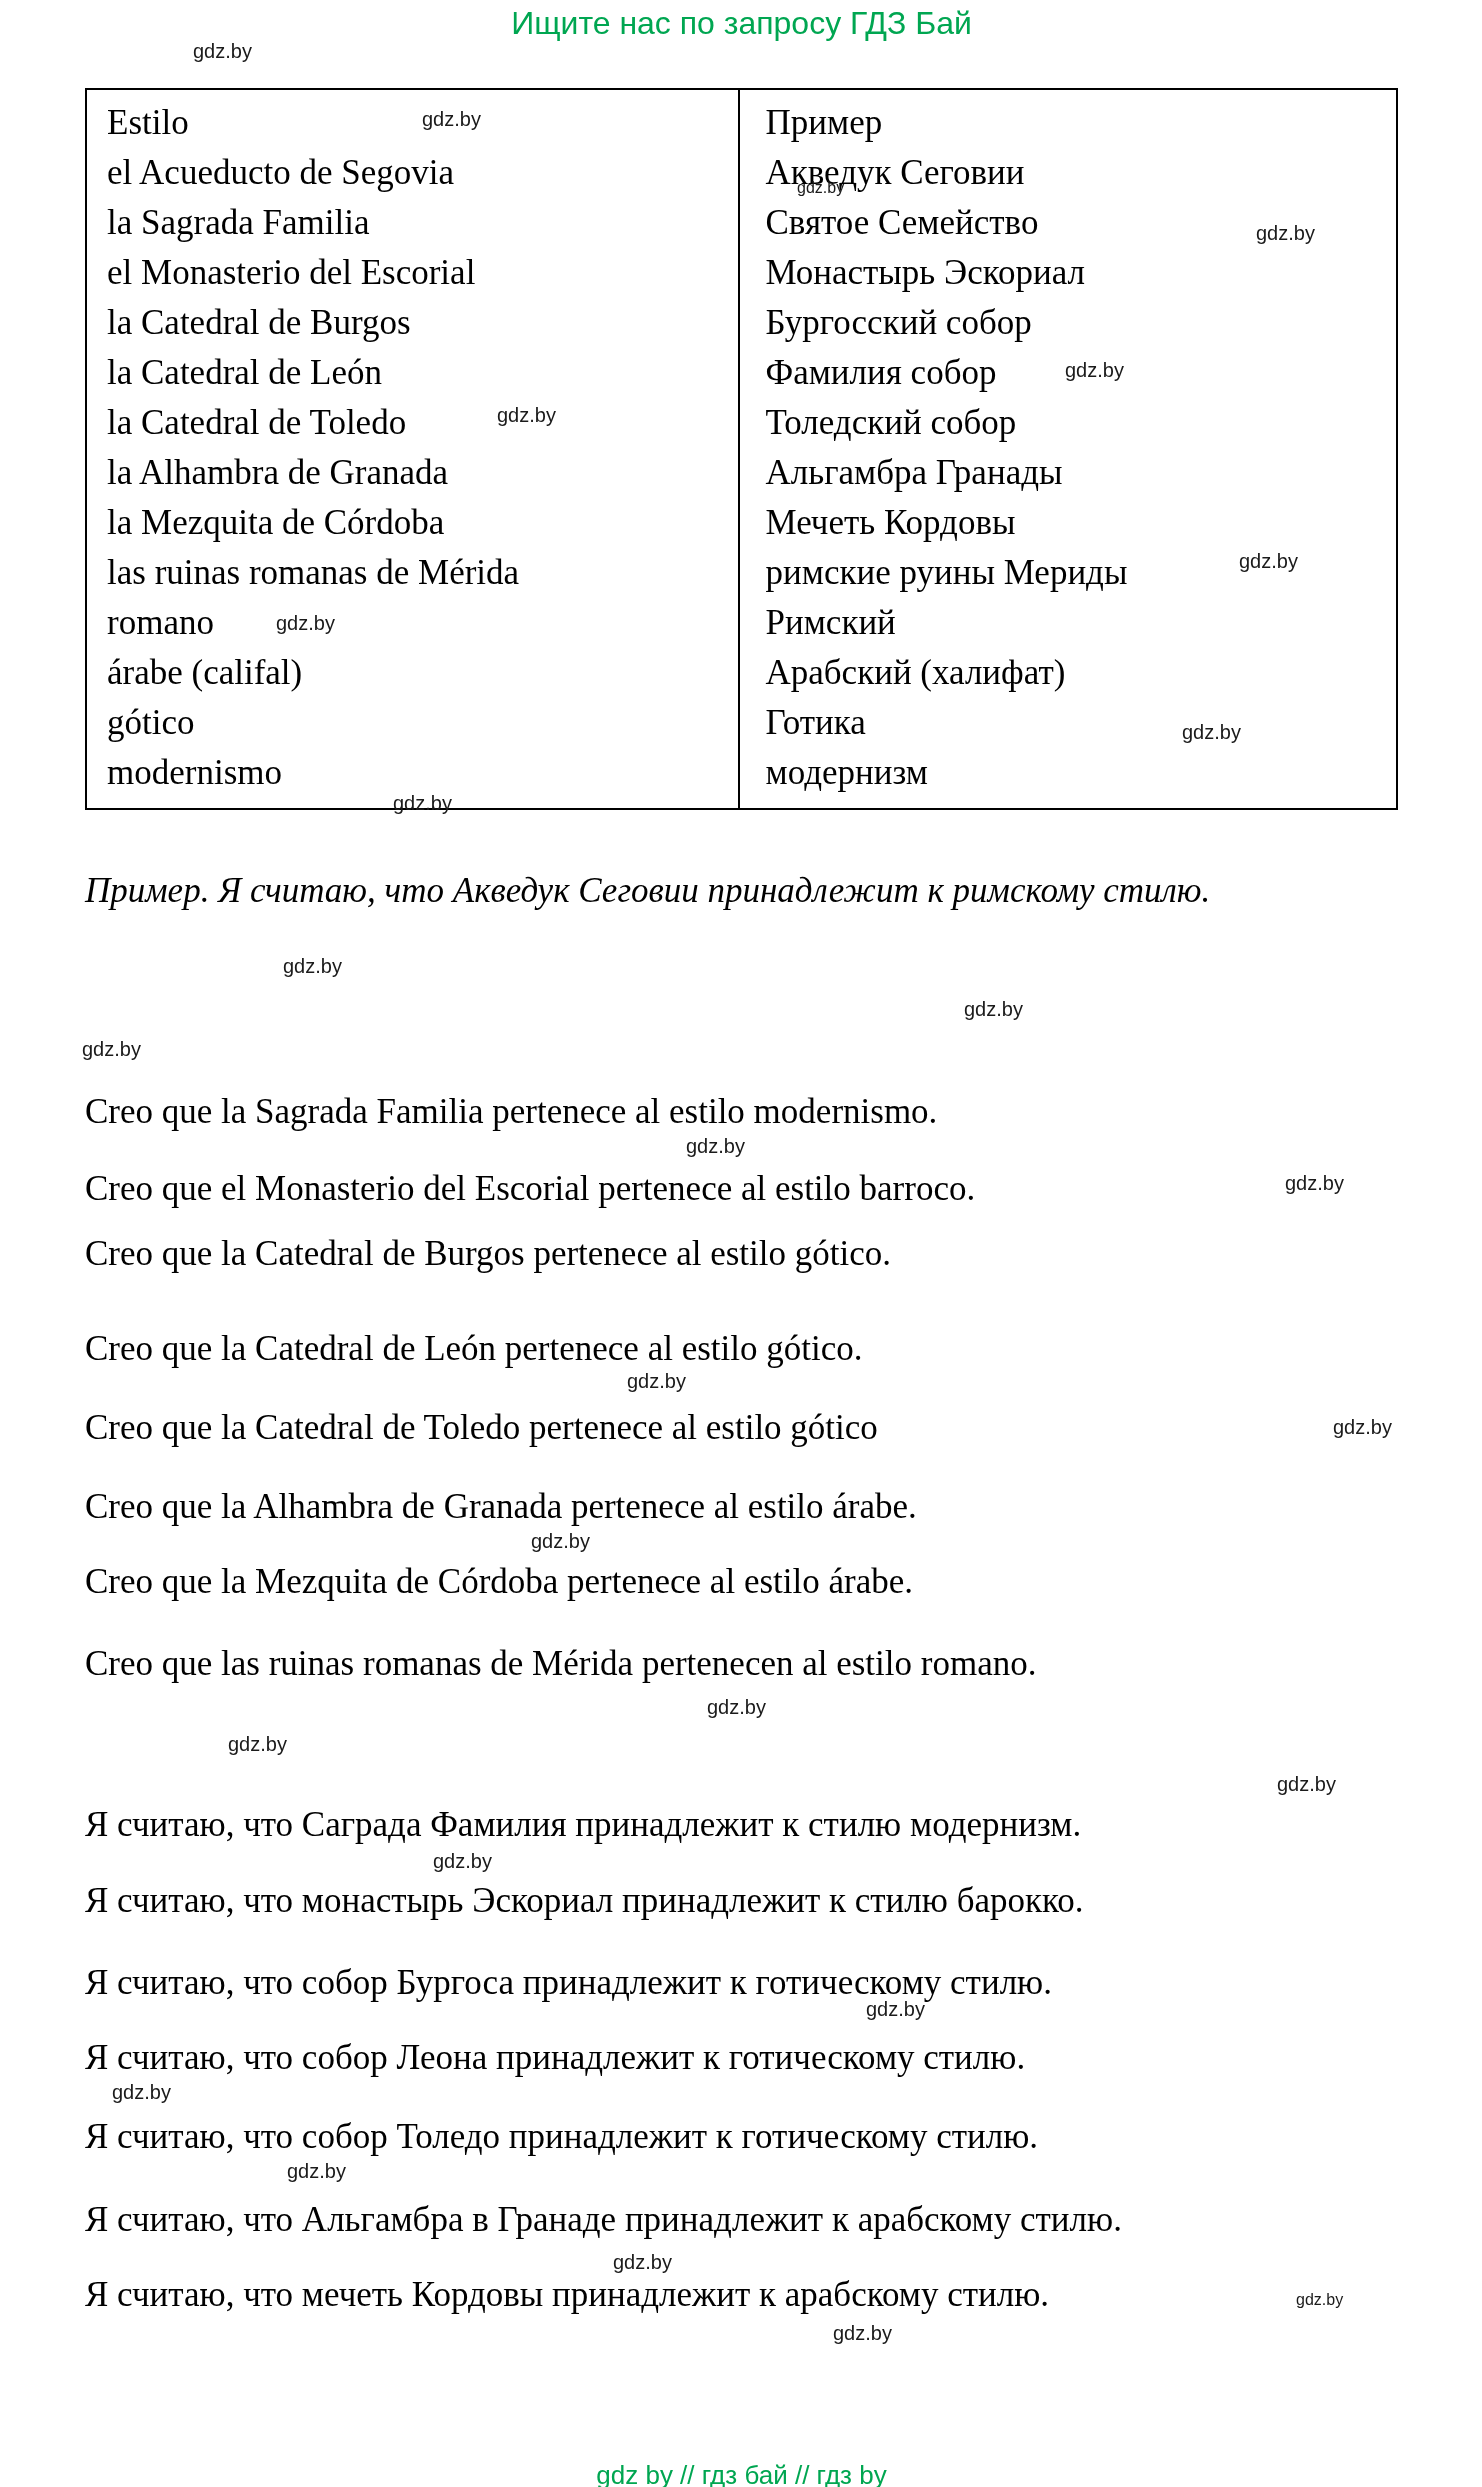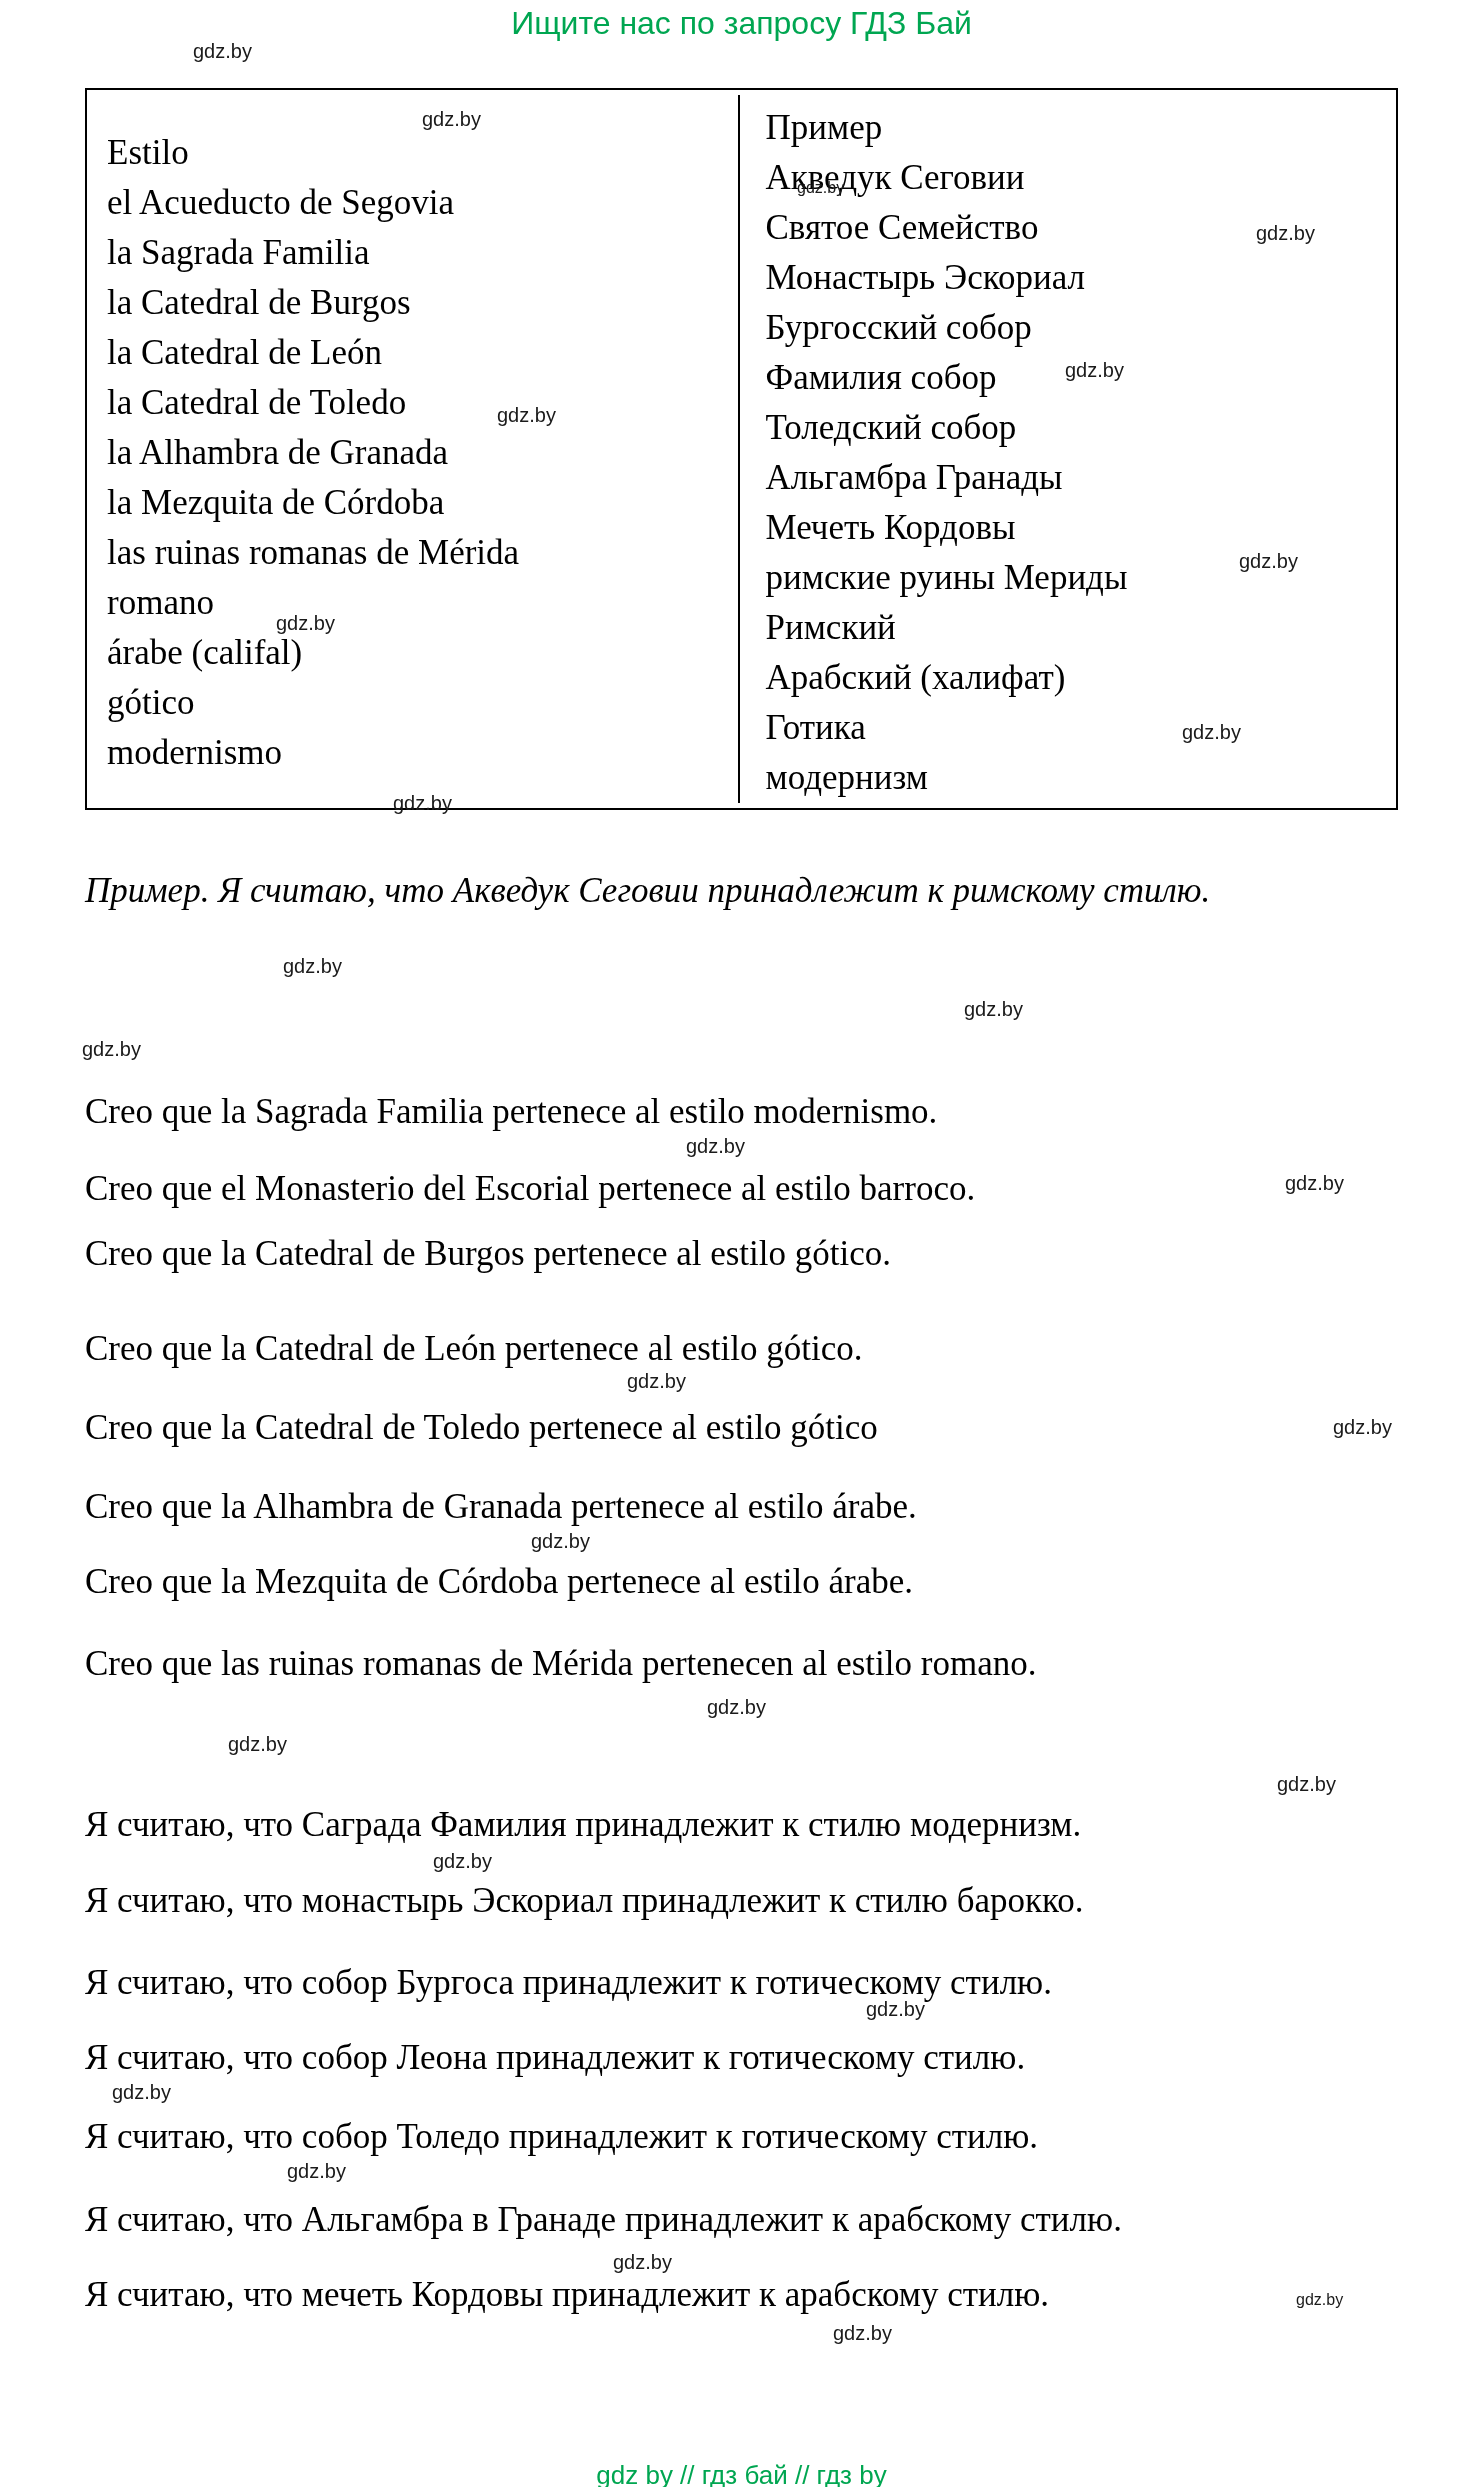--- a/index.html
+++ b/index.html
@@ -26,21 +26,20 @@
 
   .vocab-table {
     position: absolute;
     left: 85px;
     top: 88px;
     width: 1309px;
     height: 718px;
     border: 2.3px solid #000000;
     display: flex;
     background: #ffffff;
-    align-items: center;
   }
   .vocab-col {
     width: 50%;
     padding: 7.7px 0 0 20px;
     font-size: 35px;
     line-height: 50px;
   }
   .vocab-col.right { border-left: 2.3px solid #000000; padding-left: 26px; }
   .vocab-row { white-space: nowrap; }
 
@@ -73,20 +72,21 @@
 </head>
 <body>
 
 <div class="banner top">Ищите нас по запросу ГДЗ Бай</div>
 
 <div class="vocab-table">
   <div class="vocab-col left">
     <div class="vocab-row">Estilo</div>
     <div class="vocab-row">el Acueducto de Segovia</div>
     <div class="vocab-row">la Sagrada Familia</div>
+    <div class="vocab-row">el Monasterio del Escorial</div>
     <div class="vocab-row">la Catedral de Burgos</div>
     <div class="vocab-row">la Catedral de León</div>
     <div class="vocab-row">la Catedral de Toledo</div>
     <div class="vocab-row">la Alhambra de Granada</div>
     <div class="vocab-row">la Mezquita de Córdoba</div>
     <div class="vocab-row">las ruinas romanas de Mérida</div>
     <div class="vocab-row">romano</div>
     <div class="vocab-row">árabe (califal)</div>
     <div class="vocab-row">gótico</div>
     <div class="vocab-row">modernismo</div>

